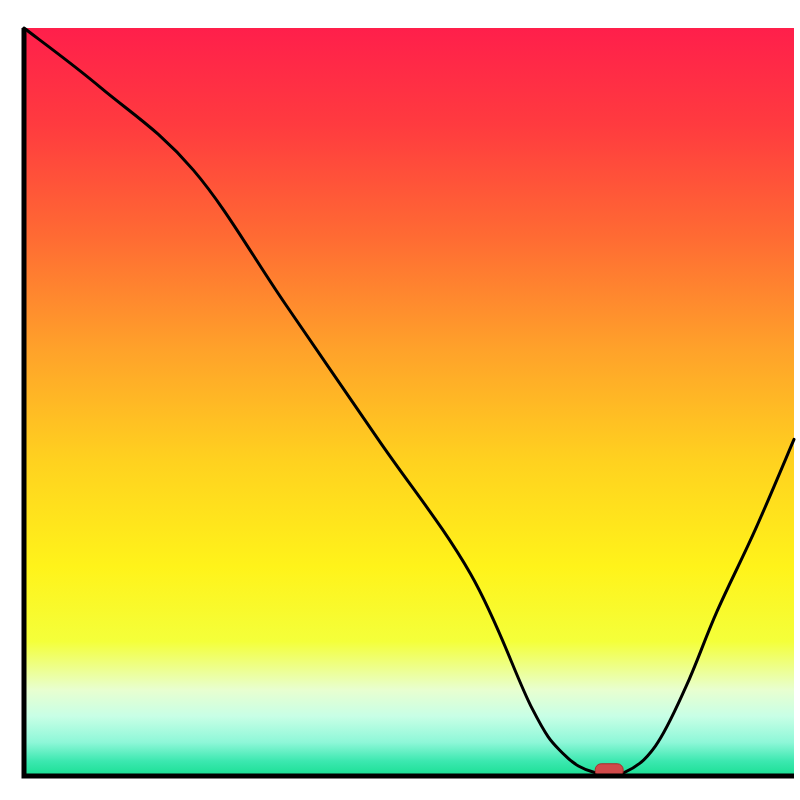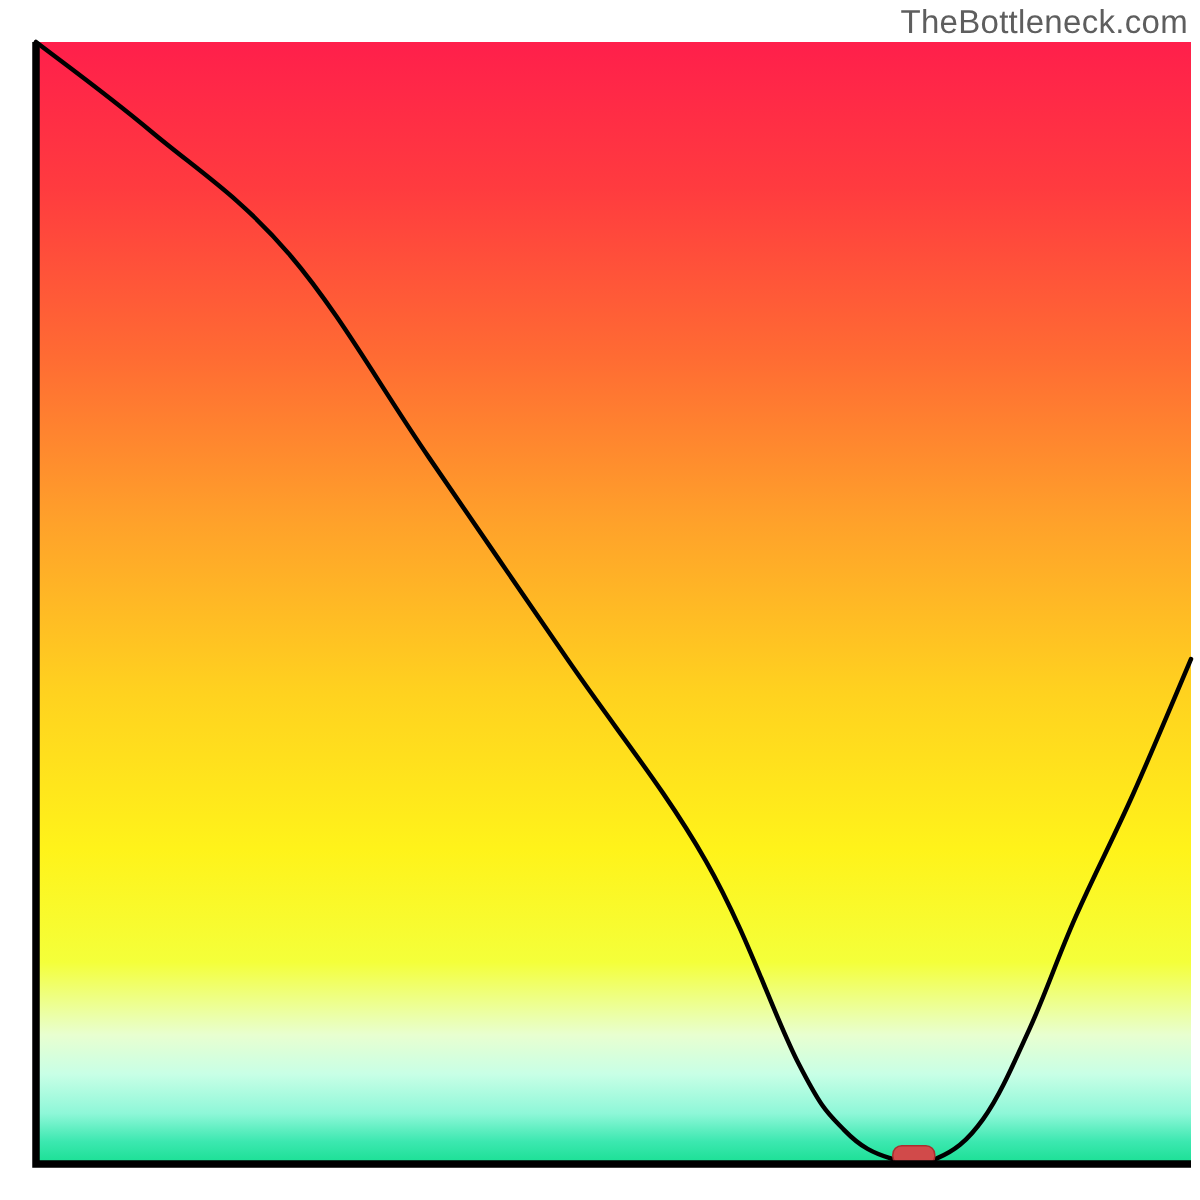--- a/index.html
+++ b/index.html
@@ -28,21 +28,20 @@
   svg.chart {
     position: absolute;
     top: 0;
     left: 0;
   }
 </style>
 </head>
 <body>
 <div class="container">
 
-<div class="watermark">TheBottleneck.com</div>
 
 <svg class="chart" width="800" height="800" viewBox="0 0 800 800">
   <defs>
     <linearGradient id="bg-grad" x1="0" y1="0" x2="0" y2="1">
           <stop offset="0%" stop-color="#ff1f4b"></stop>
           <stop offset="13%" stop-color="#ff3b3f"></stop>
           <stop offset="28.000000000000004%" stop-color="#ff6b33"></stop>
           <stop offset="43%" stop-color="#ffa22a"></stop>
           <stop offset="57.99999999999999%" stop-color="#ffd21f"></stop>
           <stop offset="72%" stop-color="#fff31a"></stop>

